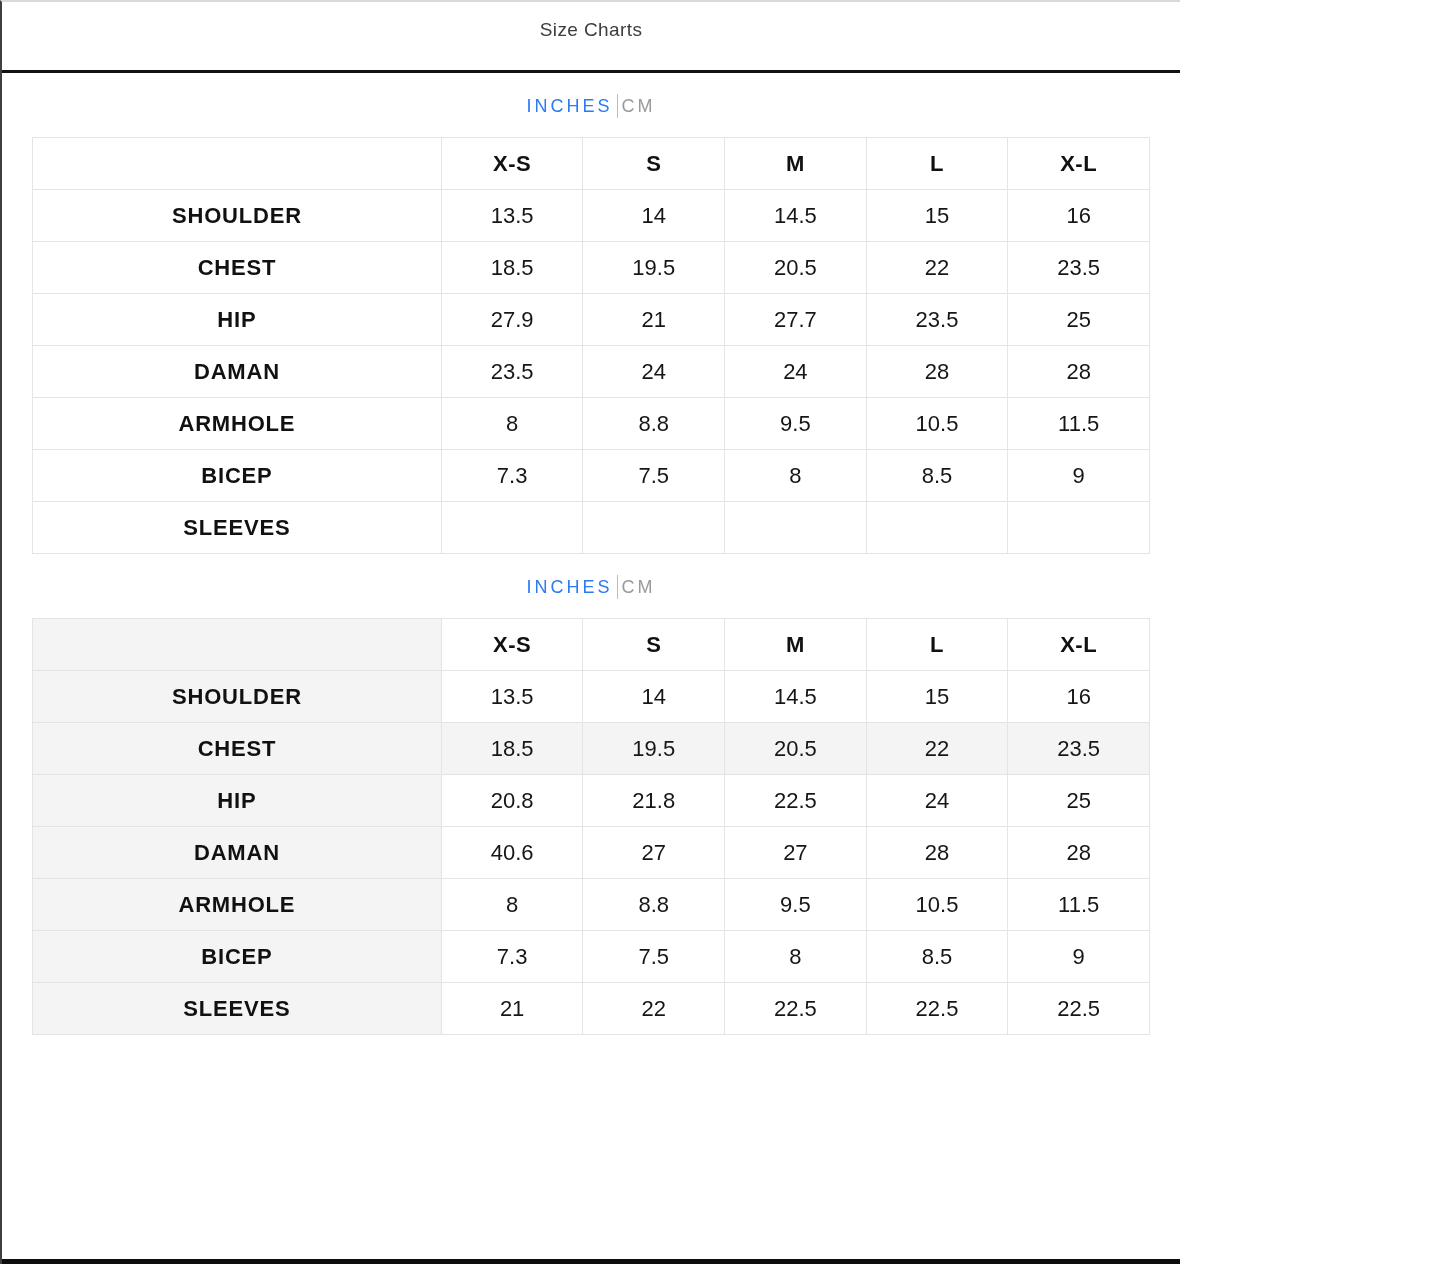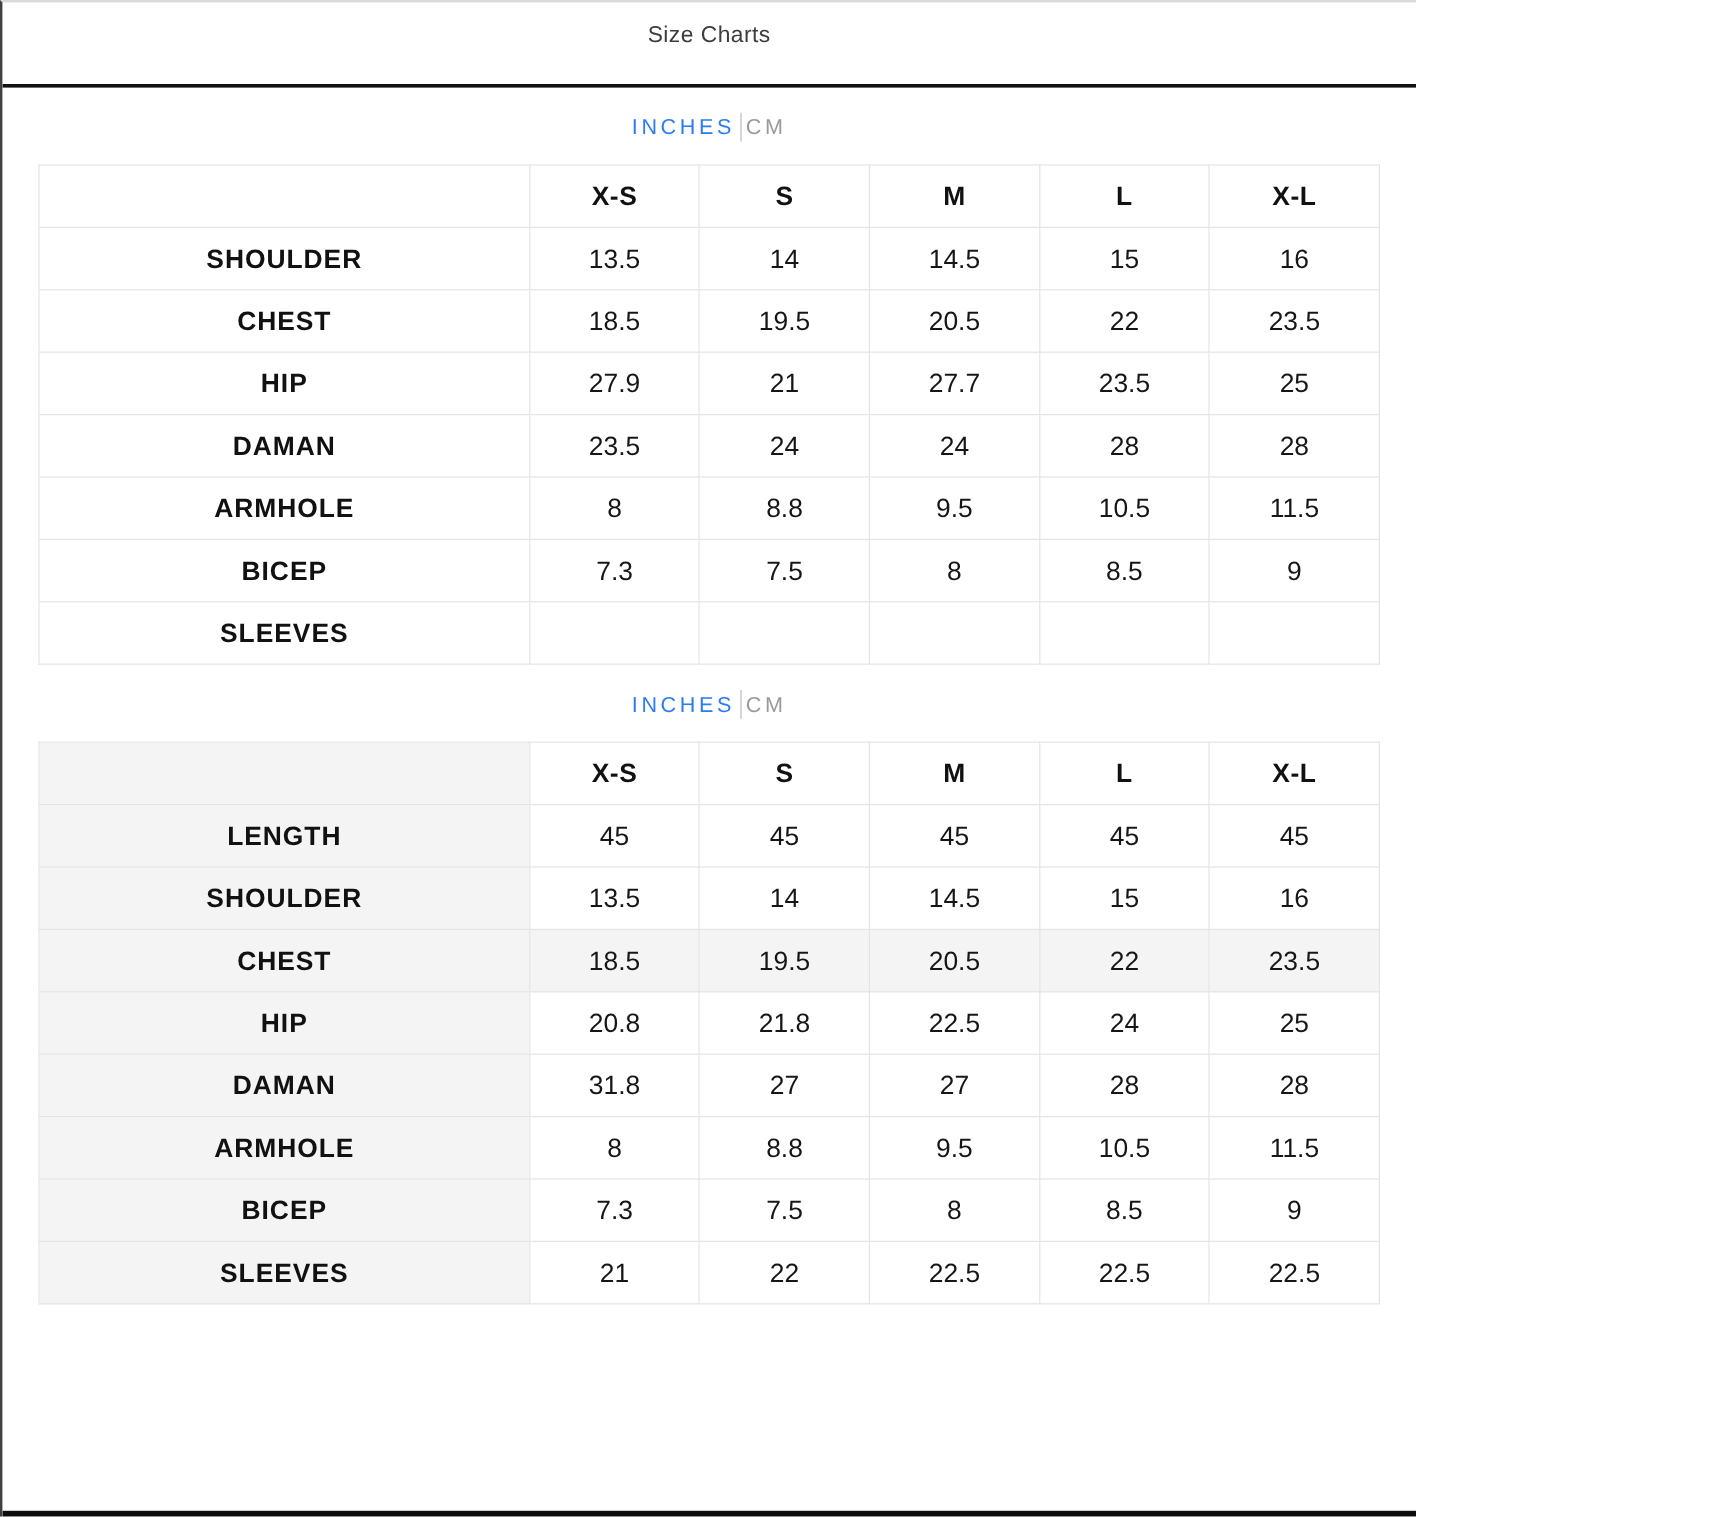--- a/index.html
+++ b/index.html
@@ -225,28 +225,20 @@
               <th class="corner-cell"></th>
               <th class="size-head">X-S</th>
               <th class="size-head">S</th>
               <th class="size-head">M</th>
               <th class="size-head">L</th>
               <th class="size-head">X-L</th>
             </tr>
           </thead>
           <tbody>
             <tr>
-              <td class="row-label">LENGTH</td>
-              <td class="cell-value">45</td>
-              <td class="cell-value">45</td>
-              <td class="cell-value">45</td>
-              <td class="cell-value">45</td>
-              <td class="cell-value">45</td>
-            </tr>
-            <tr>
               <td class="row-label">SHOULDER</td>
               <td class="cell-value">13.5</td>
               <td class="cell-value">14</td>
               <td class="cell-value">14.5</td>
               <td class="cell-value">15</td>
               <td class="cell-value">16</td>
             </tr>
             <tr class="row-highlighted">
               <td class="row-label">CHEST</td>
               <td class="cell-value">18.5</td>
@@ -258,21 +250,21 @@
             <tr>
               <td class="row-label">HIP</td>
               <td class="cell-value">20.8</td>
               <td class="cell-value">21.8</td>
               <td class="cell-value">22.5</td>
               <td class="cell-value">24</td>
               <td class="cell-value">25</td>
             </tr>
             <tr>
               <td class="row-label">DAMAN</td>
-              <td class="cell-value">31.8</td>
+              <td class="cell-value">40.6</td>
               <td class="cell-value">27</td>
               <td class="cell-value">27</td>
               <td class="cell-value">28</td>
               <td class="cell-value">28</td>
             </tr>
             <tr>
               <td class="row-label">ARMHOLE</td>
               <td class="cell-value">8</td>
               <td class="cell-value">8.8</td>
               <td class="cell-value">9.5</td>

